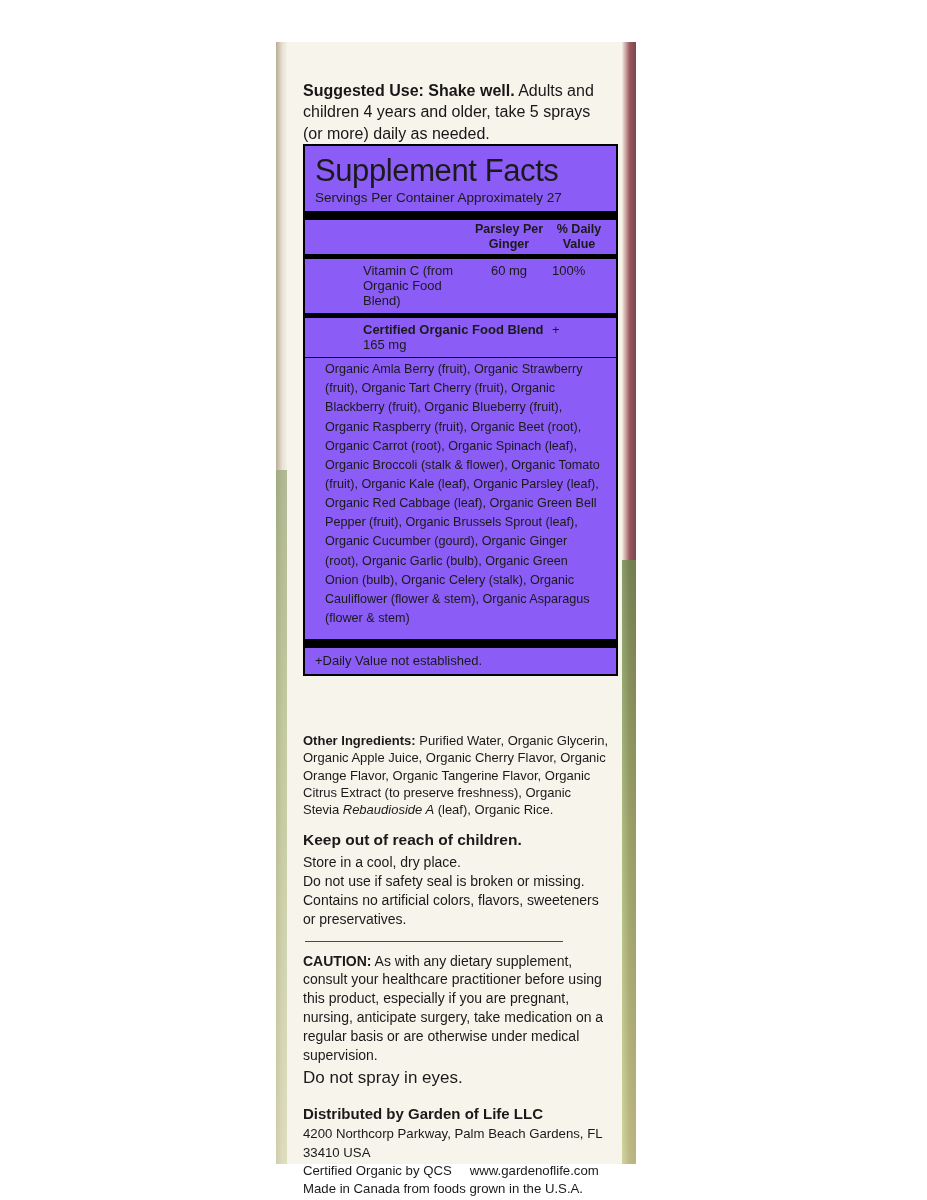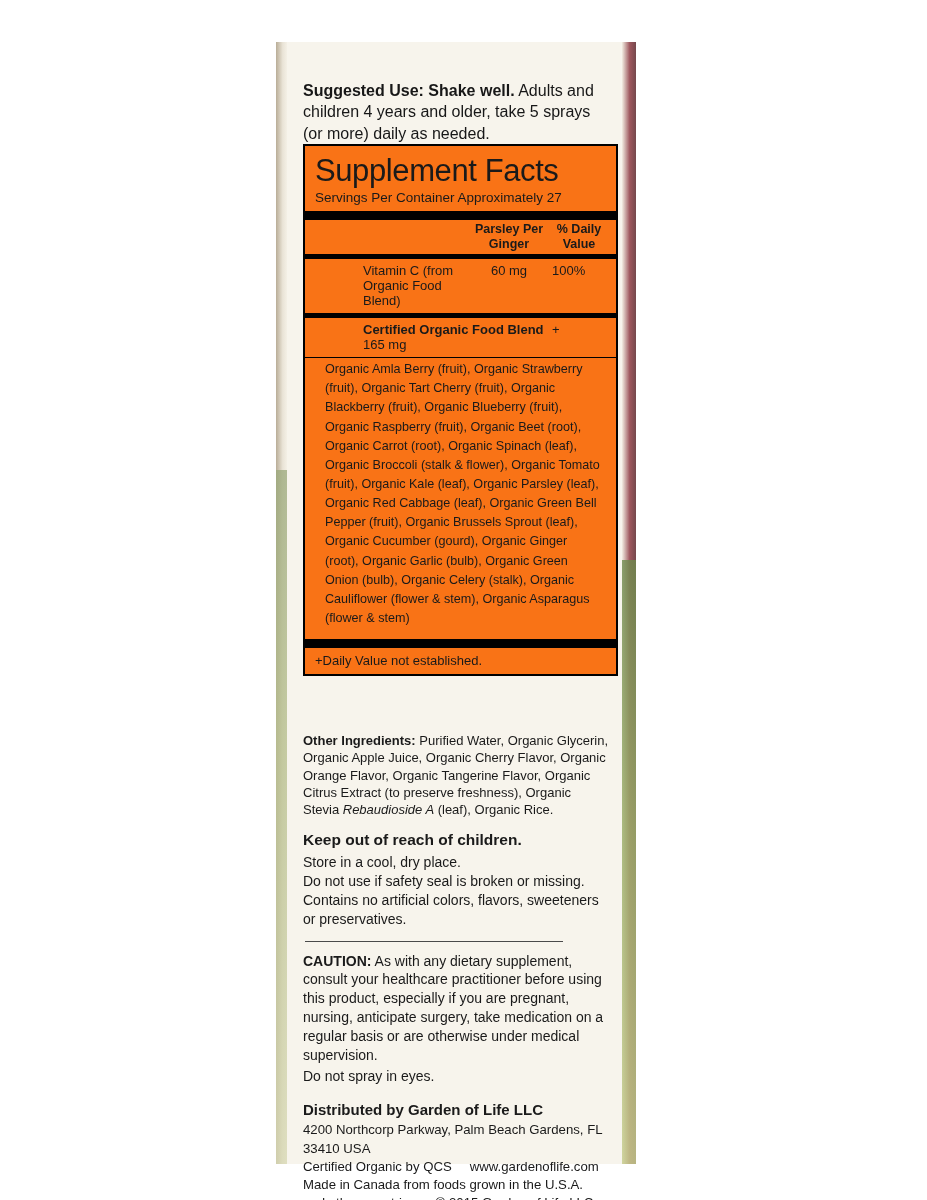--- a/index.html
+++ b/index.html
@@ -75,21 +75,21 @@
   }
   #suggested-use b { font-weight: bold; }
 
   
   #supplement-facts {
     position: absolute;
     left: 303px;
     top: 144px;
     width: 315px;
     border: 2.5px solid #000;
-    background: #f97316;
+    background: #8b5cf6;
     box-sizing: border-box;
     padding: 4px 0 0 0;
   }
   #sf-title {
     font-size: 31px;
     line-height: 1.05;
     font-weight: normal;
     letter-spacing: -0.4px;
     padding: 5px 10px 2px 10px;
   }
@@ -168,21 +168,21 @@
     border-top: 1.2px solid #4a4a4a;
     width: 258px;
     margin: 12px 0 10px 2px;
   }
   #caution {
     font-size: 14px;
     line-height: 1.35;
     margin-bottom: 2px;
   }
   #caution b { font-weight: bold; }
-  #no-spray { font-size: 14px; margin-bottom: 14px; }
+  #no-spray { font-size: 17px; margin-bottom: 14px; }
   #distributor {
     font-size: 15px;
     font-weight: bold;
     margin-bottom: 2px;
   }
   .fine {
     font-size: 13.2px;
     line-height: 1.38;
   }
   .fine .url { margin-left: 18px; }

